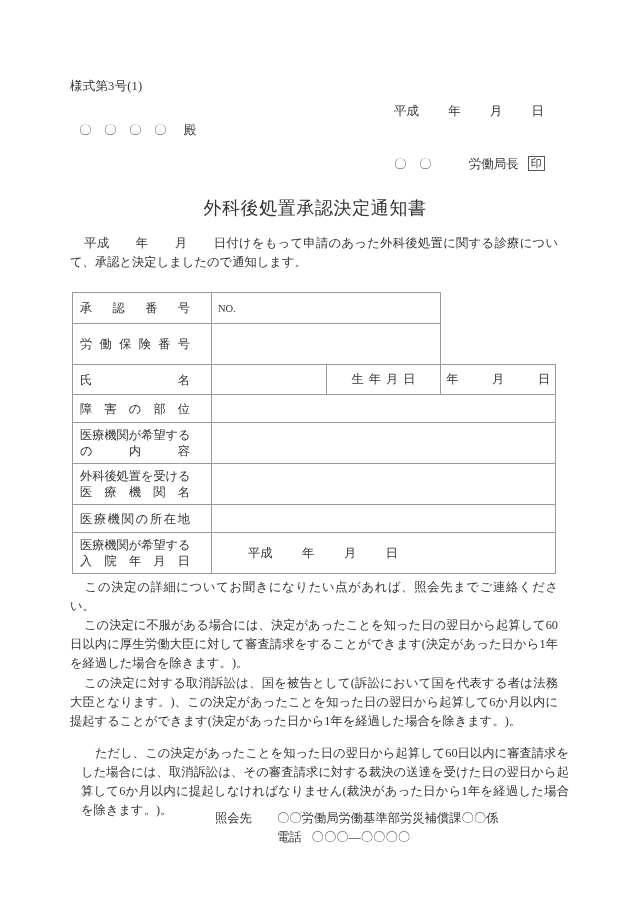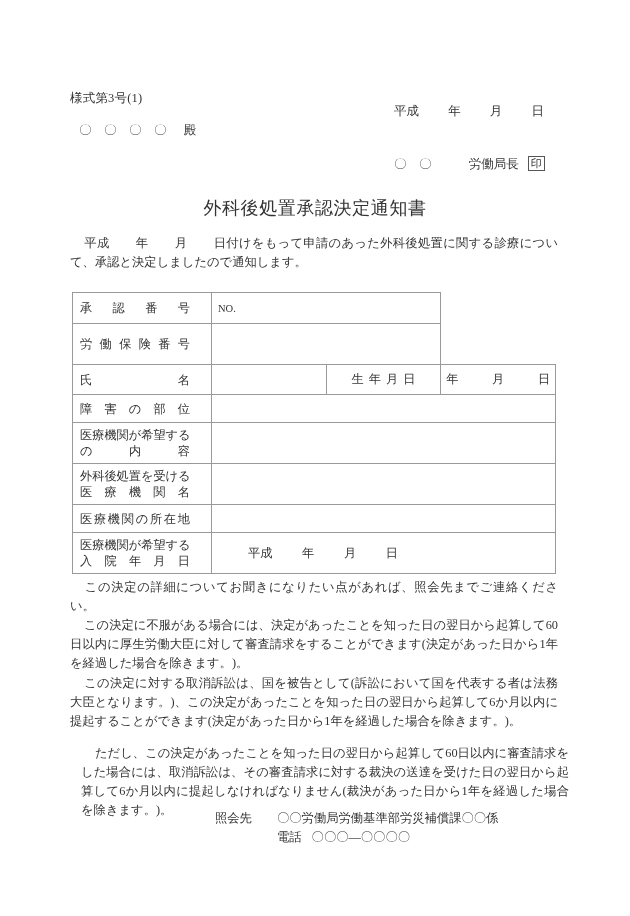--- a/index.html
+++ b/index.html
@@ -34,21 +34,20 @@
     justify-content: space-between;
     white-space: nowrap;
   }
   .spread > span { display: inline-block; }
 
   
   #form-number {
     left: 70px; top: 78px;
     font-size: 12.5px;
     letter-spacing: 0.2px;
-    margin-top: 12px;
   }
   #date-line {
     left: 394px; top: 103px;
     font-size: 12.5px;
     width: 150px;
   }
   #addressee-line {
     left: 79px; top: 122px;
     font-size: 12.5px;
   }

